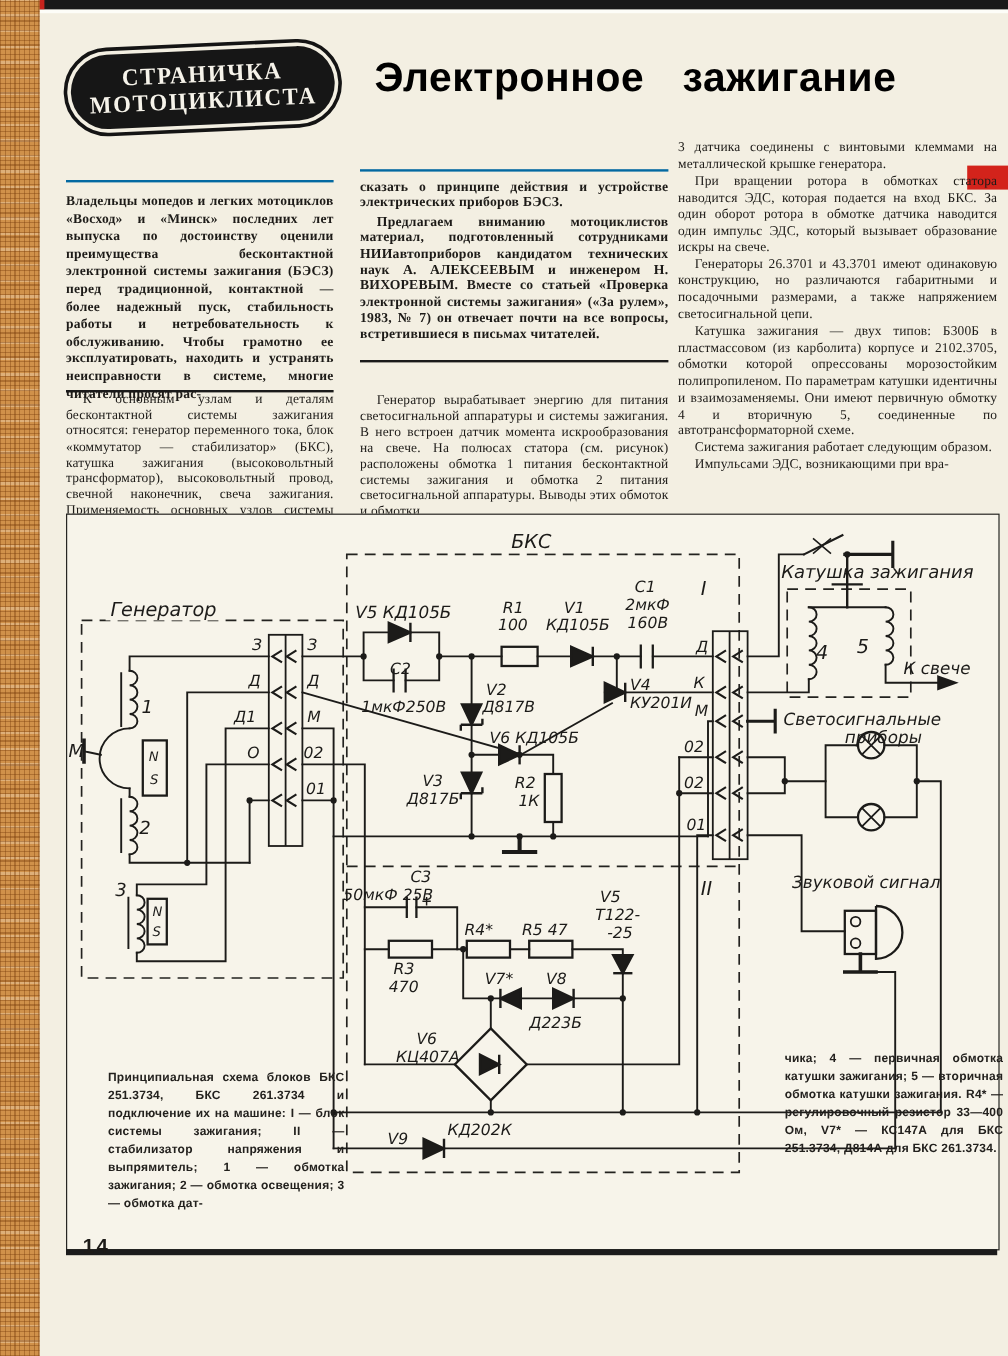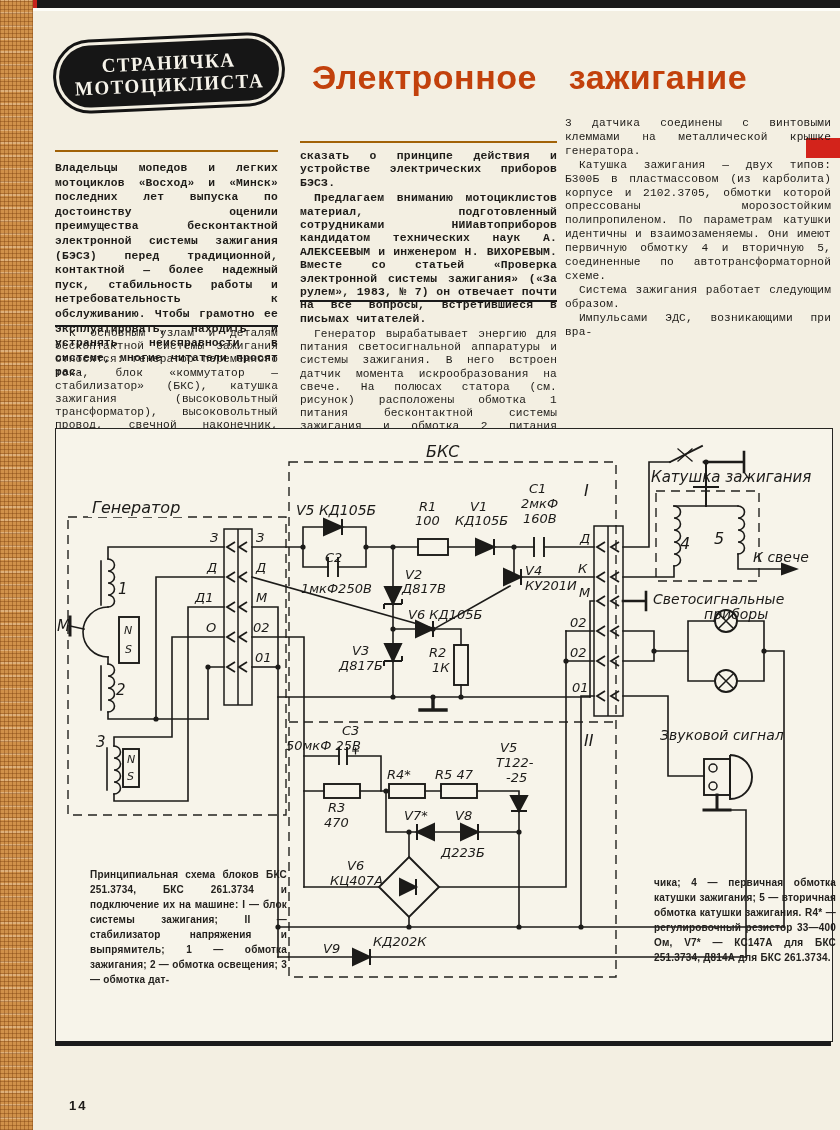--- a/index.html
+++ b/index.html
@@ -15,49 +15,49 @@
   .top-red{position:absolute;left:0;top:0;width:37px;height:8px;background:#c6231c;}
   .top-white{position:absolute;left:0;top:8px;width:840px;height:3px;background:#fdfdf8;}
 
   .badge{position:absolute;left:53px;top:36px;width:232px;height:74px;transform:rotate(-2.6deg);
     border:3px solid #141414;border-radius:40px;background:#f3efe2;padding:3px;box-sizing:border-box;}
   .badge-inner{width:100%;height:100%;background:#161616;border-radius:34px;display:flex;flex-direction:column;
     align-items:center;justify-content:center;gap:1px;}
   .badge-inner div{color:#f6f3ea;font-family:"Liberation Serif",serif;font-weight:bold;font-size:19px;
     letter-spacing:1.5px;line-height:21px;transform:scaleY(1.05);}
   .title{position:absolute;left:312px;top:46px;font-family:"Liberation Sans",sans-serif;font-weight:bold;
-    font-size:34px;color:#c2410c;letter-spacing:.5px;word-spacing:22px;white-space:nowrap;margin-top:12px;}
+    font-size:34px;color:#000000;letter-spacing:.5px;word-spacing:22px;white-space:nowrap;}
   .red-chip-right{position:absolute;left:806px;top:138px;width:34px;height:20px;background:#d3231b;}
 
-  .col{position:absolute;text-align:justify;font-family:Liberation Mono, monospace;}
+  .col{position:absolute;text-align:justify;}
   .intro{font-weight:bold;font-size:11.3px;line-height:14.6px;letter-spacing:.2px;}
   .intro p{margin:0 0 2px 0;}
-  .rule-top{border-top:2px solid #a16207;}
+  .rule-top{border-top:2px solid #0369a1;}
   .rule-bot{border-bottom:2px solid #1a1a1a;}
   #intro1{left:55px;top:150px;width:223px;height:177px;padding-top:9px;box-sizing:border-box;}
   #intro2{left:300px;top:141px;width:257px;height:161px;padding-top:7px;box-sizing:border-box;font-size:11.4px;line-height:13.4px;}
   .bodytext{font-size:11.2px;line-height:13.2px;letter-spacing:.15px;}
   .bodytext p{margin:0;}
   .ind{text-indent:14px;}
   #body1{left:55px;top:327px;width:223px;}
   #body2{left:300px;top:328px;width:257px;}
   #col3{left:565px;top:117px;width:266px;font-size:11.2px;line-height:13.9px;}
   #col3 p{margin:0;}
 
   figure{margin:0;position:absolute;left:55px;top:428px;width:776px;height:612px;
     border:1.6px solid #262522;background:#f7f4ea;box-sizing:content-box;}
   figure svg{position:absolute;left:0;top:0;}
   .cap{position:absolute;font-family:"Liberation Sans",sans-serif;font-weight:bold;font-size:10px;
     line-height:15px;text-align:justify;letter-spacing:.2px;color:#23211e;}
-  #capL{left:34px;top:438px;width:197px;}
+  #capL{left:34px;top:462px;width:197px;}
   #capR{left:598px;top:446px;width:182px;}
 
   .bottom-rule{position:absolute;left:55px;top:1041px;width:776px;height:5px;background:#1b1b1b;}
-  .page-num{position:absolute;left:69px;top:1098px;font-family:"Liberation Sans",sans-serif;
-    font-weight:bold;font-size:13px;letter-spacing:2px;}
+  .page-num{position:absolute;left:69px;top:1029px;font-family:"Liberation Sans",sans-serif;
+    font-weight:bold;font-size:17px;letter-spacing:2px;}
 
   text{font-family:"DejaVu Sans",sans-serif;font-style:italic;fill:#1c1b19;}
   .t13{font-size:13px;} .t14{font-size:14px;} .t15{font-size:15px;} .t16{font-size:16px;} .t11{font-size:11px;}
 </style>
 </head>
 <body>
 
 <div class="scan">
   <div class="top-strip">
     <div class="top-red"></div>
@@ -83,20 +83,22 @@
   </div>
 
   <div class="col bodytext" id="body1">
     <p class="ind">К основным узлам и деталям бесконтактной системы зажигания относятся: генератор переменного тока, блок «коммутатор — стабилизатор» (БКС), катушка зажигания (высоковольтный трансформатор), высоковольтный провод, свечной наконечник, свеча зажигания. Применяемость основных узлов системы зажигания указана в табл. 1.</p>
   </div>
   <div class="col bodytext" id="body2">
     <p class="ind">Генератор вырабатывает энергию для питания светосигнальной аппаратуры и системы зажигания. В него встроен датчик момента искрообразования на свече. На полюсах статора (см. рисунок) расположены обмотка 1 питания бесконтактной системы зажигания и обмотка 2 питания светосигнальной аппаратуры. Выводы этих обмоток и обмотки</p>
   </div>
   <div class="col bodytext" id="col3">
     <p>3 датчика соединены с винтовыми клеммами на металлической крышке генератора.</p>
+    <p class="ind">При вращении ротора в обмотках статора наводится ЭДС, которая подается на вход БКС. За один оборот ротора в обмотке датчика наводится один импульс ЭДС, который вызывает образование искры на свече.</p>
+    <p class="ind">Генераторы 26.3701 и 43.3701 имеют одинаковую конструкцию, но различаются габаритными и посадочными размерами, а также напряжением светосигнальной цепи.</p>
     <p class="ind">Катушка зажигания — двух типов: Б300Б в пластмассовом (из карболита) корпусе и 2102.3705, обмотки которой опрессованы морозостойким полипропиленом. По параметрам катушки идентичны и взаимозаменяемы. Они имеют первичную обмотку 4 и вторичную 5, соединенные по автотрансформаторной схеме.</p>
     <p class="ind">Система зажигания работает следующим образом.</p>
     <p class="ind">Импульсами ЭДС, возникающими при вра-</p>
   </div>
 
   <figure>
     <svg width="776" height="612" viewBox="0 0 776 612">
 
       <g fill="none" stroke="#23221f" stroke-width="1.4" stroke-dasharray="9 6">
         <rect x="12" y="88" width="218" height="298"></rect>

